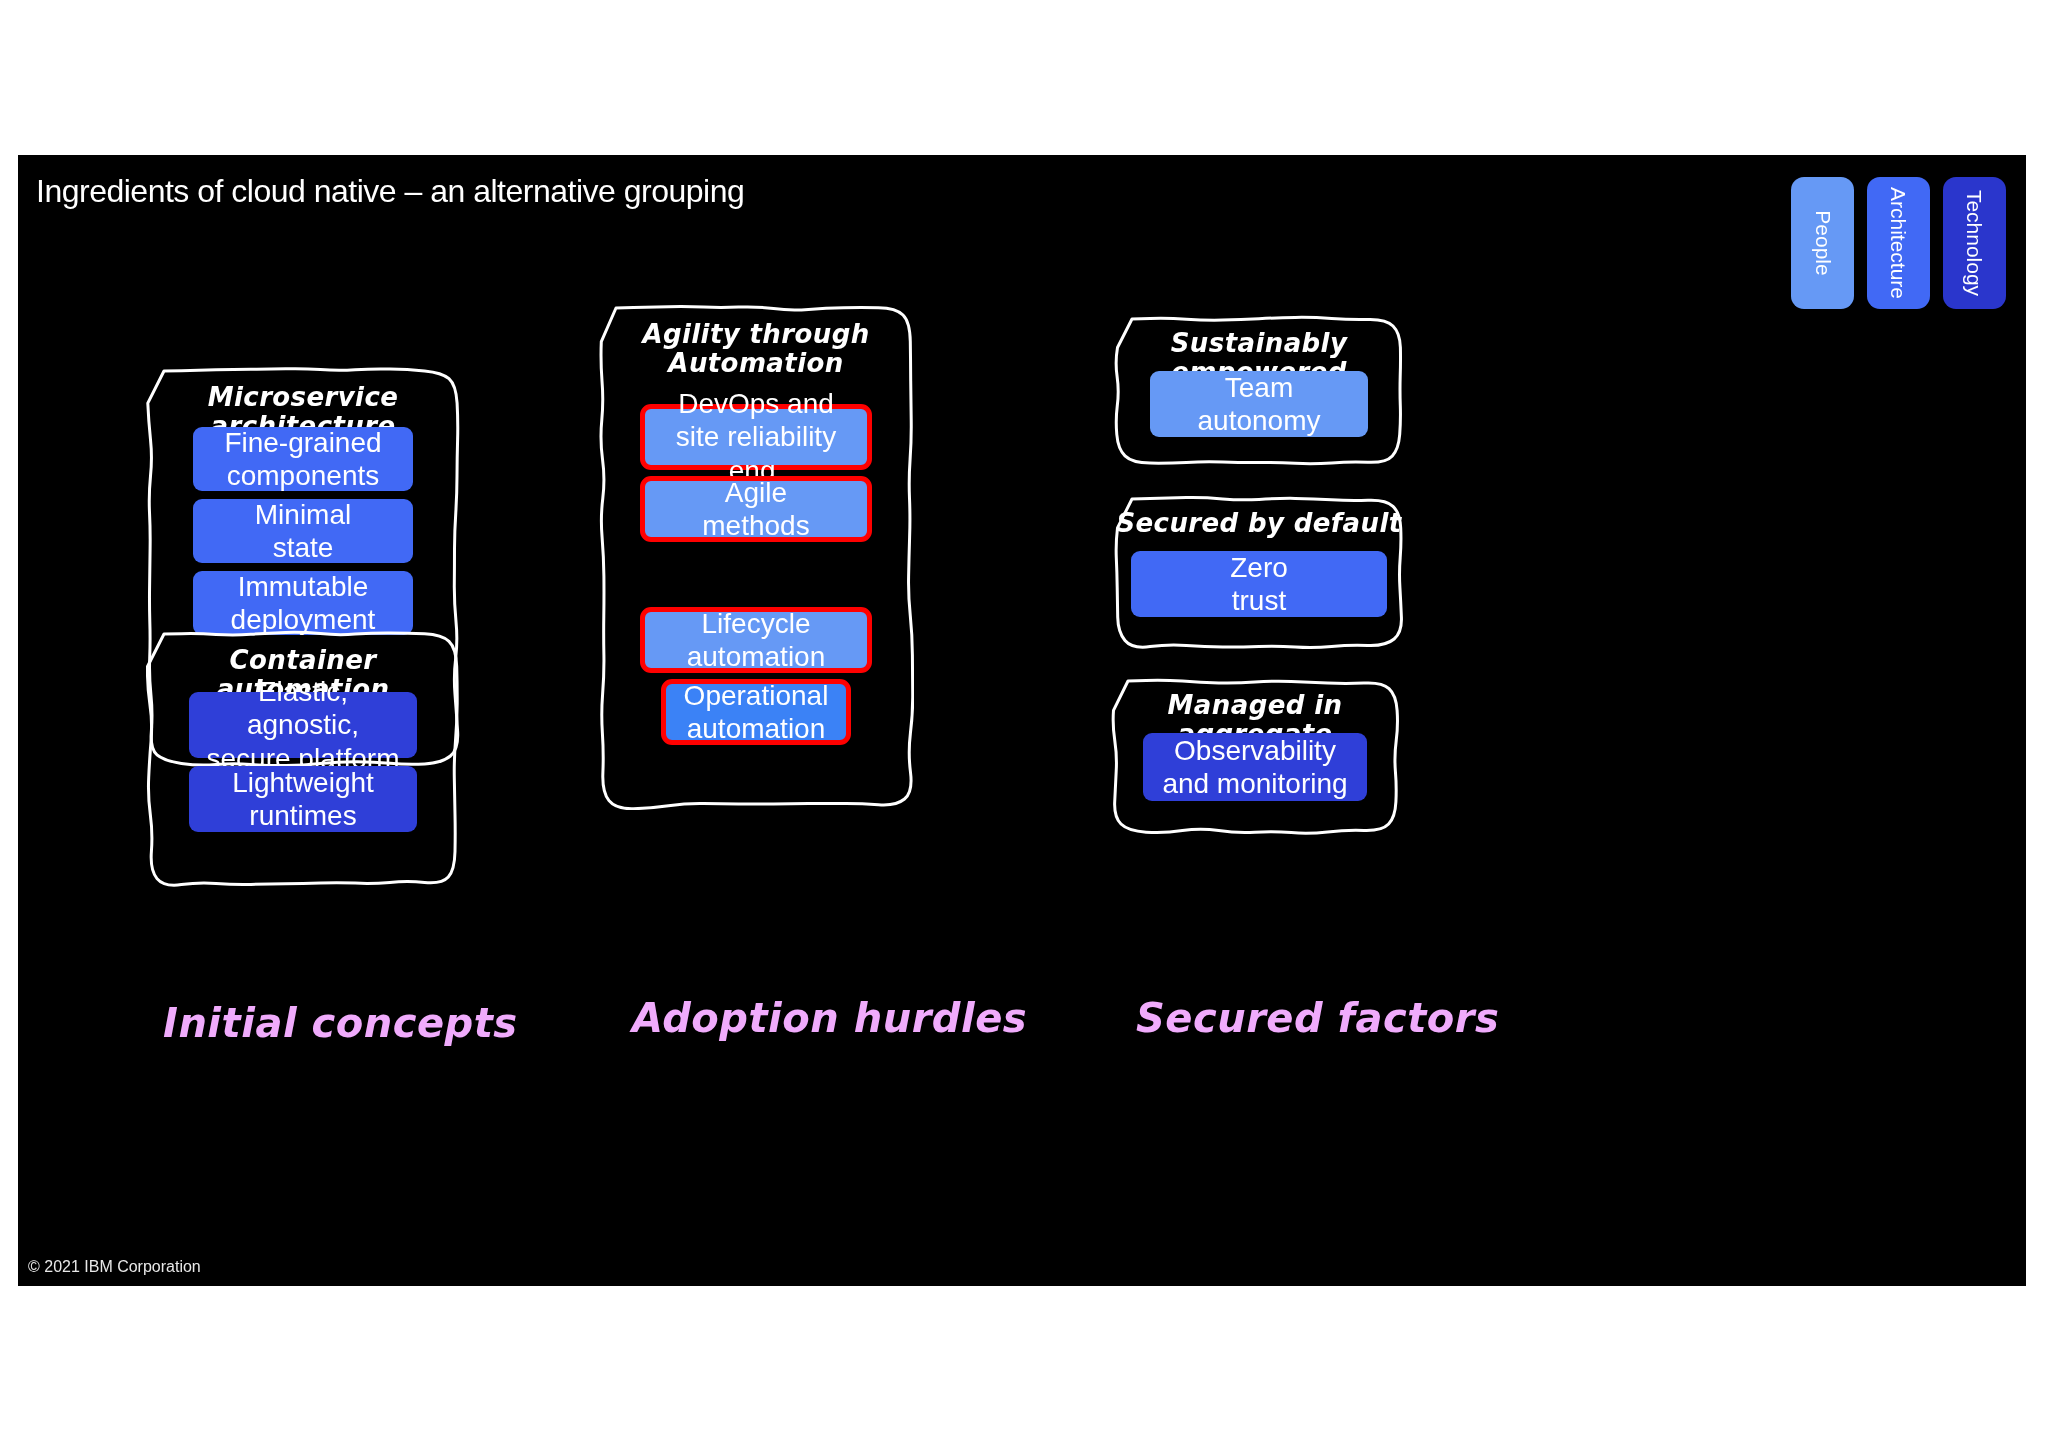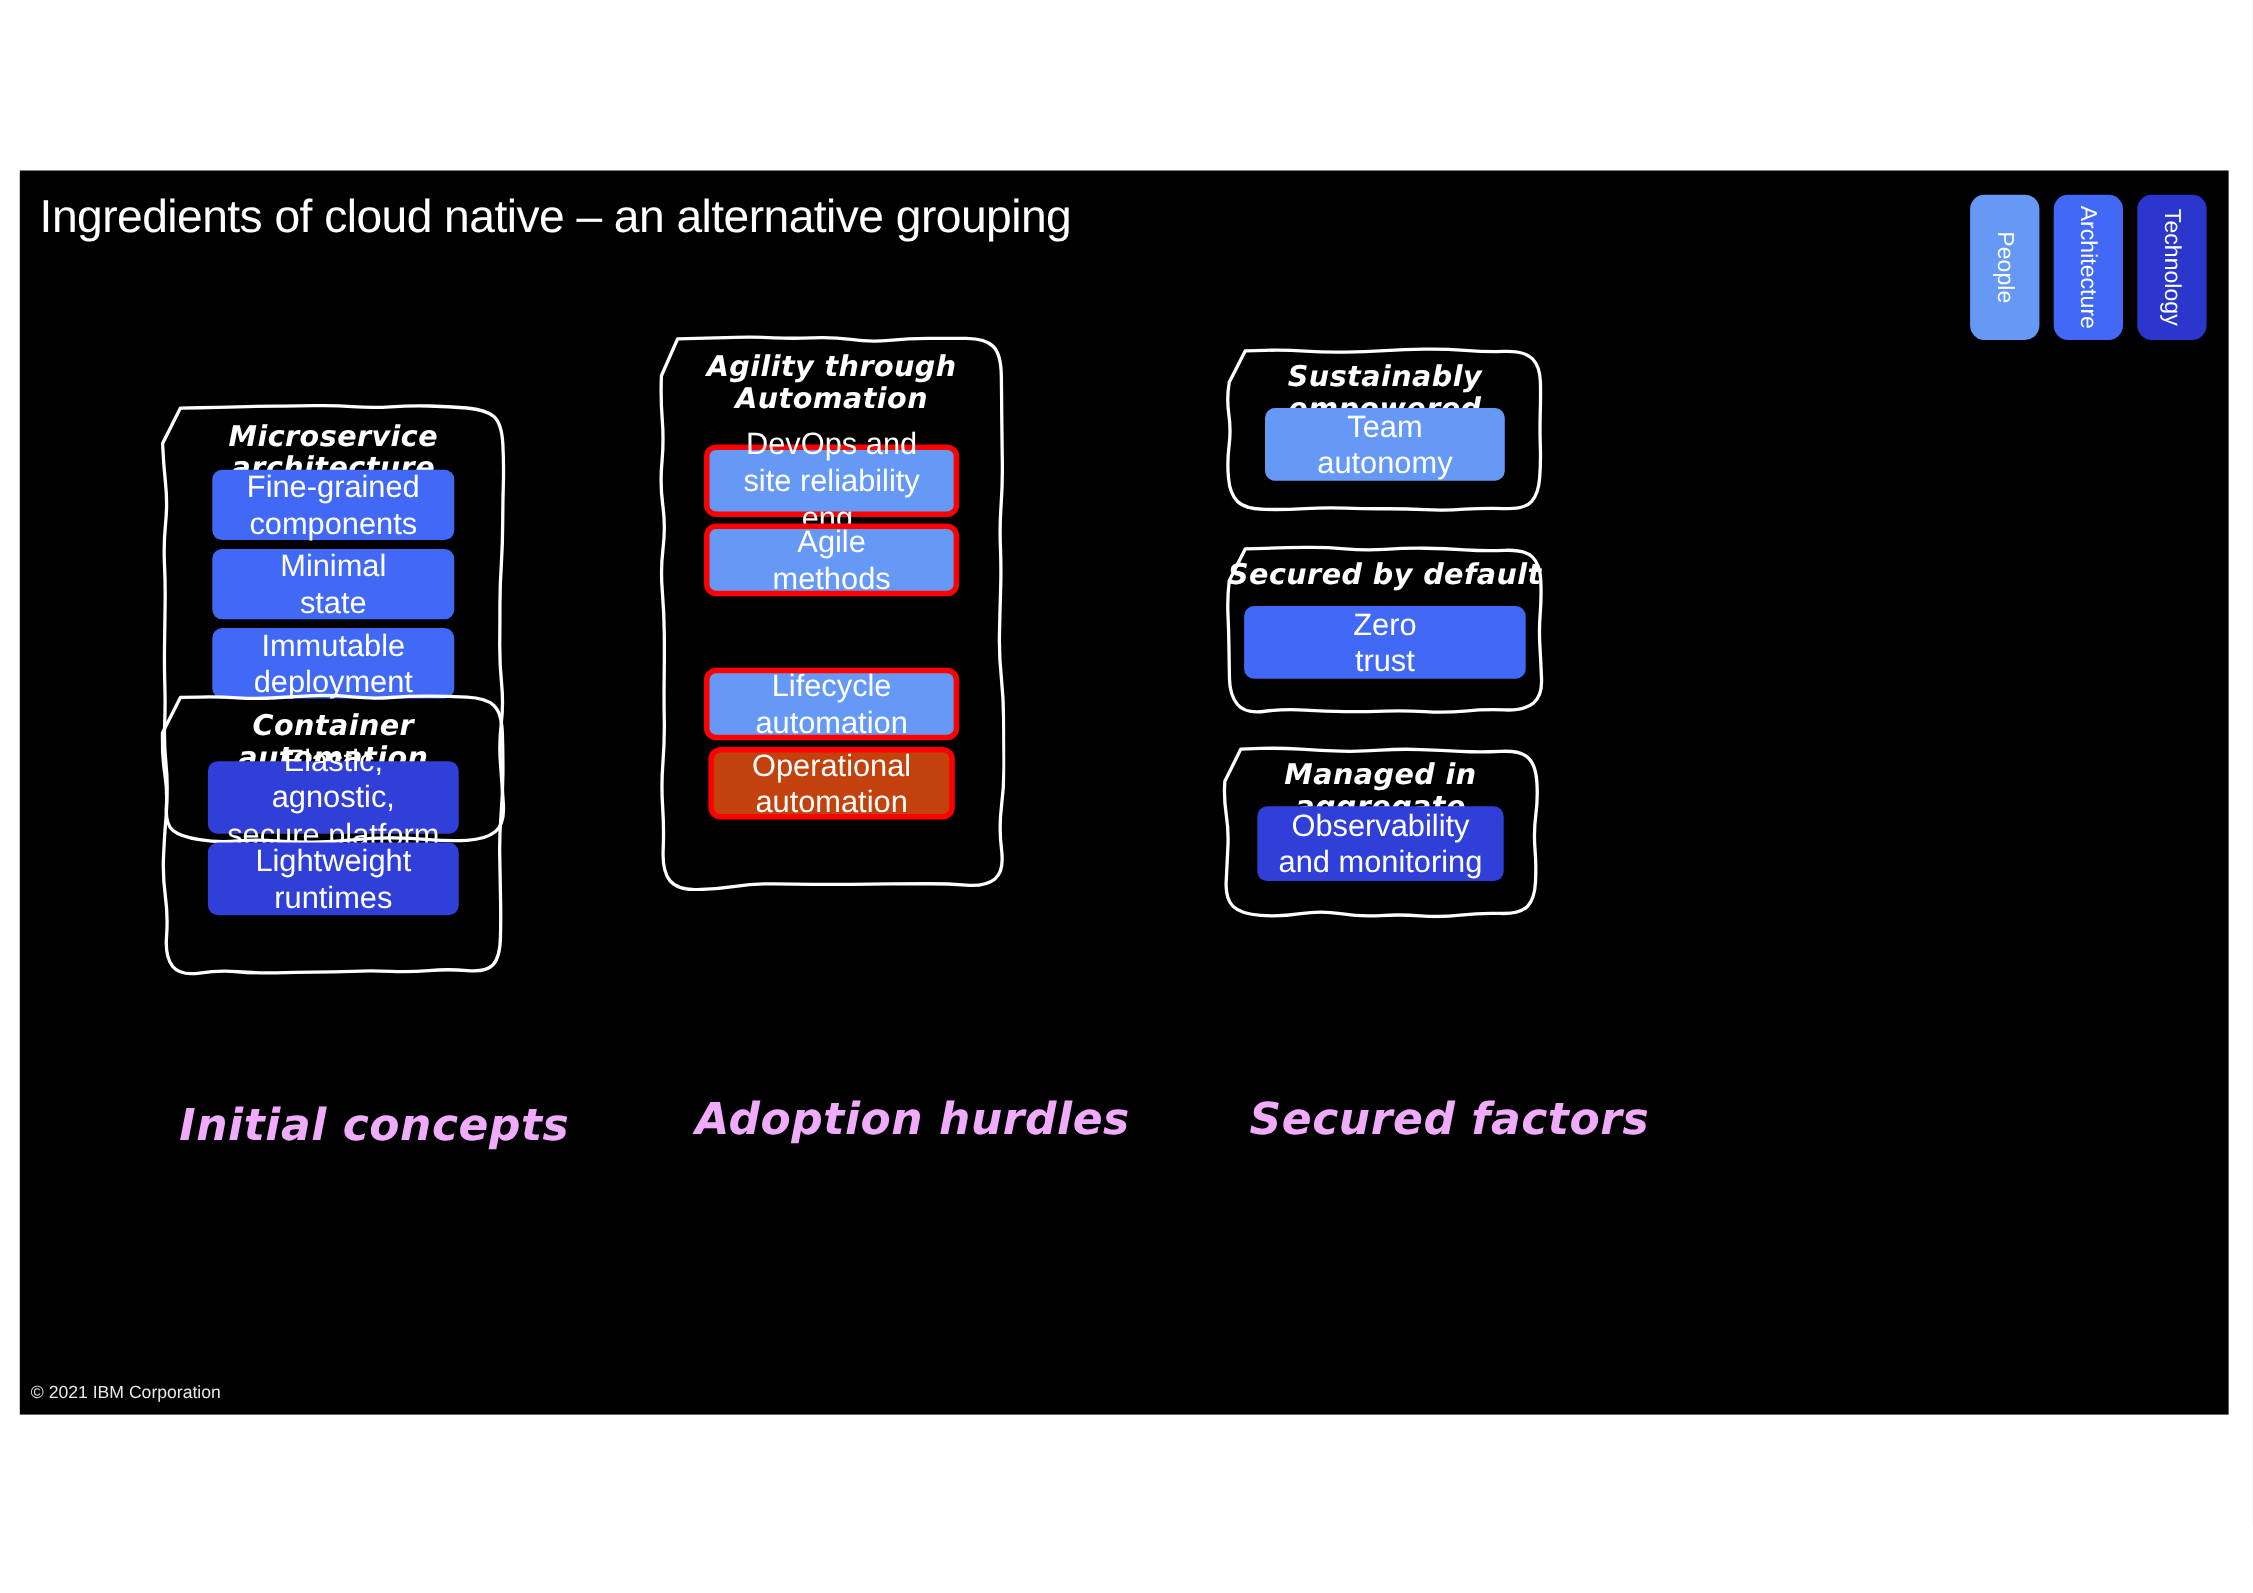--- a/index.html
+++ b/index.html
@@ -22,21 +22,21 @@
     height: 1131px;
     background: #000000;
     overflow: hidden;
   }
 
   
   #slide-title {
     position: absolute;
     left: 18px;
     top: 18px;
-    font-size: 42px;
+    font-size: 32px;
     color: #ffffff;
     letter-spacing: -0.5px;
     white-space: nowrap;
   }
 
   
   #legend {
     position: absolute;
     right: 20px;
     top: 22px;
@@ -184,21 +184,21 @@
     <div class="frame">
         <svg viewBox="0 0 316 506" preserveAspectRatio="none">
           <path d="M 18.0 4.0 Q 18.0 4.0 35.5 3.6 Q 53.0 3.2 70.5 2.7 Q 88.0 2.2 105.5 3.1 Q 123.0 3.9 140.5 3.1 Q 158.0 2.3 175.5 4.6 Q 193.0 7.0 210.5 5.4 Q 228.0 3.9 245.5 3.7 Q 263.0 3.5 280.5 3.7 Q 298.0 4.0 305.0 11.0 Q 312.0 18.0 312.3 37.6 Q 312.6 57.2 312.7 76.8 Q 312.9 96.3 313.2 115.9 Q 313.5 135.5 312.1 155.1 Q 310.7 174.7 311.5 194.3 Q 312.3 213.8 311.6 233.4 Q 311.0 253.0 310.6 272.6 Q 310.2 292.2 312.3 311.8 Q 314.3 331.3 314.4 350.9 Q 314.5 370.5 314.7 390.1 Q 314.9 409.7 312.4 429.3 Q 310.0 448.8 312.5 468.4 Q 315.0 488.0 306.5 495.0 Q 298.0 502.0 280.5 500.7 Q 263.0 499.3 245.5 499.4 Q 228.0 499.4 210.5 499.6 Q 193.0 499.9 175.5 499.9 Q 158.0 500.0 140.5 499.9 Q 123.0 499.9 105.5 499.5 Q 88.0 499.2 70.5 501.7 Q 53.0 504.2 35.5 504.7 Q 18.0 505.2 11.0 496.6 Q 4.0 488.0 4.9 468.4 Q 5.7 448.8 4.4 429.3 Q 3.1 409.7 4.6 390.1 Q 6.2 370.5 5.9 350.9 Q 5.5 331.3 5.8 311.8 Q 6.1 292.2 5.9 272.6 Q 5.7 253.0 4.1 233.4 Q 2.4 213.8 4.8 194.3 Q 7.2 174.7 4.5 155.1 Q 1.9 135.5 3.8 115.9 Q 5.6 96.3 4.0 76.8 Q 2.5 57.2 3.3 37.6 Z" fill="none" stroke="#ffffff" stroke-width="3" stroke-linejoin="round" stroke-linecap="round"></path>
         </svg>
       </div>
     <div class="group-title" style="top:16px; white-space:pre-line;">Agility through<br>Automation</div>
     <div class="items" style="top:100px; gap:6px;">
       <div class="chip red" style="width:232px;height:66px;background:#6699f5;">DevOps and<br>site reliability eng.</div>
       <div class="chip red" style="width:232px;height:66px;background:#6699f5;">Agile<br>methods</div>
       <div class="chip red" style="width:232px;height:66px;background:#6699f5;margin-top:59px;">Lifecycle<br>automation</div>
-      <div class="chip red" style="width:224px;height:66px;background:#c2410c;">Operational<br>automation</div>
+      <div class="chip red" style="width:190px;height:66px;background:#3b82f6;">Operational<br>automation</div>
     </div>
   </div>
 
   <div class="col-label" style="left:614px; top:840px;">Adoption hurdles</div>
 
   <div class="group" style="left:1096px; top:160px; width:290px; height:152px;">
     <div class="frame">
         <svg viewBox="0 0 290 152" preserveAspectRatio="none">
           <path d="M 18.0 4.0 Q 18.0 4.0 36.1 3.5 Q 54.3 3.0 72.4 4.2 Q 90.6 5.5 108.7 5.1 Q 126.9 4.7 145.0 3.7 Q 163.1 2.7 181.3 2.4 Q 199.4 2.1 217.6 3.5 Q 235.7 4.9 253.9 4.5 Q 272.0 4.0 279.0 11.0 Q 286.0 18.0 286.4 32.5 Q 286.7 47.0 286.2 61.5 Q 285.8 76.0 286.3 90.5 Q 286.8 105.0 285.7 119.5 Q 284.6 134.0 278.3 141.0 Q 272.0 148.0 253.9 147.3 Q 235.7 146.7 217.6 147.9 Q 199.4 149.2 181.3 148.3 Q 163.1 147.4 145.0 147.5 Q 126.9 147.6 108.7 147.0 Q 90.6 146.4 72.4 147.4 Q 54.3 148.4 36.1 148.1 Q 18.0 147.8 11.0 140.9 Q 4.0 134.0 2.8 119.5 Q 1.5 105.0 3.3 90.5 Q 5.2 76.0 3.1 61.5 Q 1.0 47.0 3.5 32.5 Z" fill="none" stroke="#ffffff" stroke-width="3" stroke-linejoin="round" stroke-linecap="round"></path>
         </svg>

